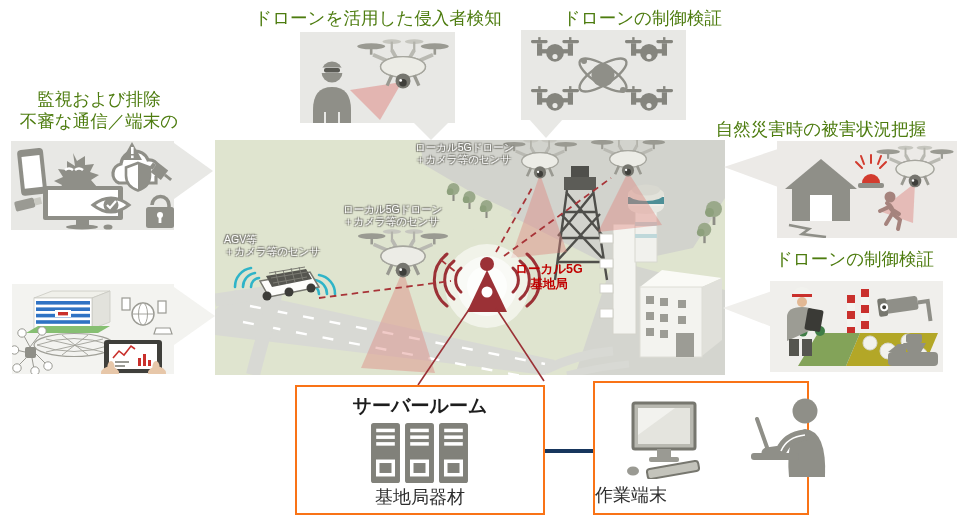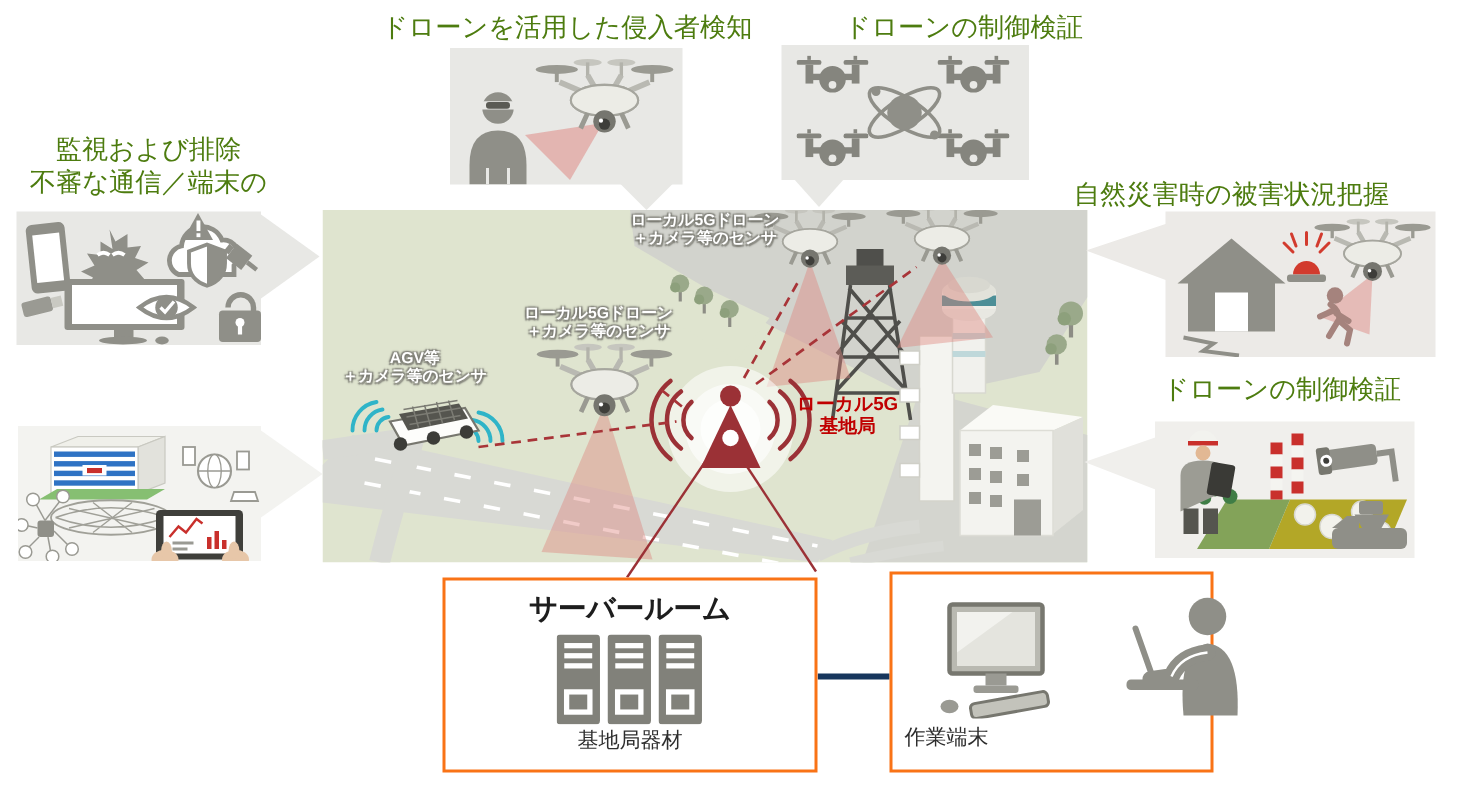--- a/index.html
+++ b/index.html
@@ -2,25 +2,25 @@
 <html><head>
 <meta charset="utf-8">
 <style>
   html,body{margin:0;padding:0;background:#fff;}
   .stage{position:relative;width:980px;height:528px;background:#fff;overflow:hidden;
          font-family:"Liberation Sans",sans-serif;color:#3d3d3d;}
   .abs{position:absolute;}
   .title{font-size:17.5px;line-height:22px;text-align:center;color:#4d7c0f;letter-spacing:0;}
   .callout{position:absolute;}
   .tri{position:absolute;width:0;height:0;z-index:4;}
-  .maplabel{position:absolute;z-index:5;text-align:center;font-weight:bold;font-size:10.5px;line-height:12px;
+  .maplabel{position:absolute;z-index:5;text-align:left;font-weight:normal;font-size:10.5px;line-height:12px;
             color:#fff;text-shadow:1px 1px 1px #7e7e76,-1px -1px 1px #7e7e76,1px -1px 1px #7e7e76,-1px 1px 1px #7e7e76;}
   .baselabel{position:absolute;z-index:5;text-align:center;font-weight:bold;font-size:12.5px;line-height:15px;color:#c00000;}
   .bbox{position:absolute;background:#fff;border:2px solid #f97316;box-sizing:border-box;z-index:4;}
-  .bbox .blabel{position:absolute;width:100%;text-align:center;font-size:14px;color:#2e2e2e;}
+  .bbox .blabel{position:absolute;width:100%;text-align:center;font-size:18px;color:#2e2e2e;}
   .b-title{font-weight:bold;font-size:19px;color:#1d1d1d;text-align:center;position:absolute;width:100%;}
   svg{display:block;}
 </style>
 </head>
 <body>
 
 <svg width="0" height="0" style="position:absolute" aria-hidden="true">
   <defs>
     <symbol id="sym-drone" viewBox="0 0 100 62">
       <ellipse cx="38" cy="6" rx="10" ry="2.5" fill="#c6c6bf"></ellipse>
@@ -183,21 +183,21 @@
       <div>＋カメラ等のセンサ</div>
   </div>
   <div class="maplabel" style="left:343px;top:203px;width:112px;">
     <div>ローカル5Gドローン</div>
       <div>＋カメラ等のセンサ</div>
   </div>
   <div class="maplabel" style="left:224px;top:233px;width:105px;">
     <div>AGV等</div>
       <div>＋カメラ等のセンサ</div>
   </div>
-  <div class="baselabel" style="left:524px;top:262px;width:82px;text-align:center;">
+  <div class="baselabel" style="left:508px;top:262px;width:82px;text-align:center;">
     <div>ローカル5G</div>
       <div>基地局</div>
   </div>
 
   <svg class="abs" style="left:0;top:0;z-index:3;pointer-events:none;" width="980" height="528">
     <line x1="470" y1="308" x2="418" y2="385" stroke="#9b3136" stroke-width="1.6"></line>
     <line x1="496" y1="308" x2="544" y2="381" stroke="#9b3136" stroke-width="1.6"></line>
   </svg>
 
   <div class="abs title" style="left:230px;top:7px;width:296px;z-index:4;">ドローンを活用した侵入者検知</div>

